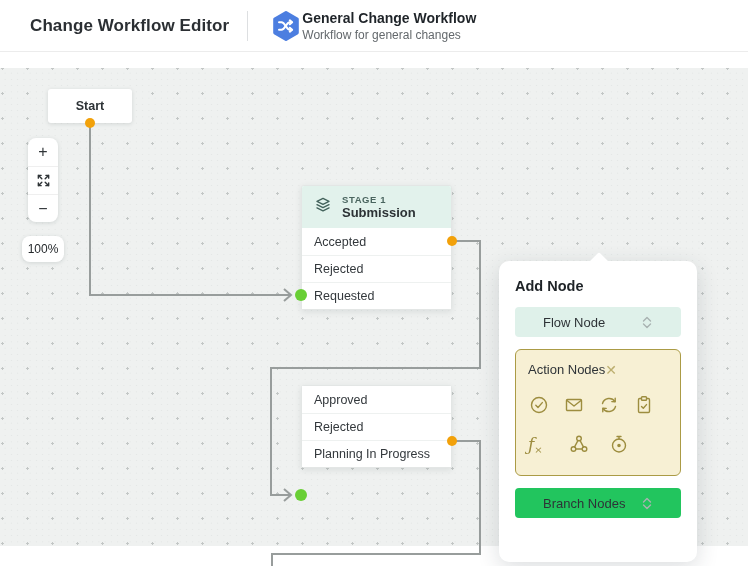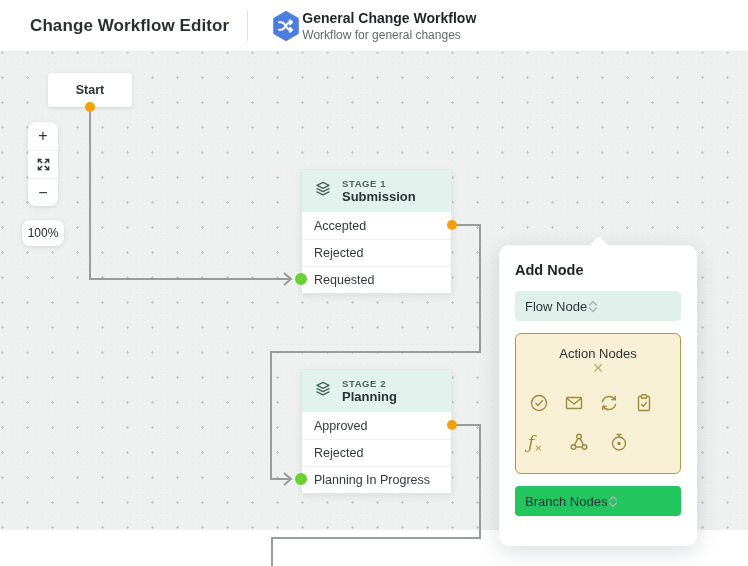--- a/index.html
+++ b/index.html
@@ -13,21 +13,21 @@
   }
   .page-title { font-size: 17px; font-weight: 700; color: #2b2f33; letter-spacing: .1px; }
   .header-divider { width: 1px; height: 30px; background: #dddfe1; margin: 0 22px 0 18px; }
   .wf-badge { display: flex; align-items: center; }
   .hex-icon { width: 32px; height: 32px; display: inline-flex; }
   .wf-meta .wf-name { font-size: 14px; font-weight: 700; color: #1f2429; }
   .wf-meta .wf-sub  { font-size: 12px; color: #63686c; margin-top: 2px; }
 
   
   .canvas {
-    position: absolute; top: 52px; left: 0; width: 748px; height: 478px;
+    position: absolute; top: 68px; left: 0; width: 748px; height: 478px;
     background-color: #eff1f0;
     background-image:
       radial-gradient(#c3c7c6 1.2px, transparent 1.3px),
       radial-gradient(#e1e4e3 0.8px, transparent 0.9px);
     background-size: 25px 25px, 6.25px 6.25px;
     background-position: 15px 13px, 2px 2px;
   }
   .wires { position: absolute; top: 0; left: 0; z-index: 4; pointer-events: none; }
 
   
@@ -84,33 +84,33 @@
     background: #fff; border-radius: 10px; box-shadow: 0 6px 22px rgba(40,50,60,.16);
     padding: 17px 16px 14px 16px;
   }
   .panel-notch {
     position: absolute; top: -6px; left: 93px; width: 14px; height: 14px;
     background: #fff; transform: rotate(45deg); border-radius: 2px;
   }
   .panel-title { font-size: 14.5px; font-weight: 700; color: #1e2327; margin-bottom: 13px; }
   .group-row {
     height: 30px; border-radius: 4px; display: flex; align-items: center;
-    padding: 0 10px; font-size: 13px; color: #2e3337;
+    justify-content: space-between; padding: 0 28px; font-size: 13px; color: #2e3337;
     margin-bottom: 12px; cursor: pointer;
   }
   .group-row.mint { background: #dff1ea; }
   .group-row.blue { background: #d8e8fb; }
   .group-row.lav  { background: #22c55e; margin-bottom: 0; }
   .chev { display: inline-flex; }
 
   .action-box {
     background: #f7f0d4; border: 1.5px solid #ab9b45; border-radius: 6px;
     padding: 12px 12px 14px 12px; margin-bottom: 12px;
   }
-  .action-head { display: flex; align-items: center; justify-content: flex-start; flex-direction: column; }
+  .action-head { display: flex; align-items: center; justify-content: flex-start; }
   .action-title { font-size: 13px; color: #2e3337; }
   .collapse-x { color: #bcae6e; font-size: 14px; cursor: pointer; line-height: 1; }
   .icon-grid-row { display: flex; margin-top: 17px; }
   .action-icon {
     width: 40px; display: flex; justify-content: flex-start; cursor: pointer;
     color: #9d8d3f;
   }
   .fx-glyph { font-family: "DejaVu Serif", serif; font-style: italic; font-size: 17px; color: #9d8d3f; line-height: 22px; }
   .fx-glyph .sub { font-size: 10px; font-style: normal; vertical-align: -3px; }
 </style>
@@ -189,33 +189,20 @@
         <div class="stage-badge">STAGE 1</div>
         <div class="stage-name">Submission</div>
       </div>
     </div>
     <div class="stage-row">Accepted</div>
     <div class="stage-row">Rejected</div>
     <div class="stage-row">Requested</div>
   </div>
 
   <div class="stage-node stage2">
-    <div class="stage-head">
-      <span>
-        <svg width="18" height="18" viewBox="0 0 17 17" stroke="#44635c" stroke-width="1.3" fill="none" stroke-linejoin="round" stroke-linecap="round">
-          <path d="M8.5 2.2 L14.2 5 L8.5 7.8 L2.8 5 Z"></path>
-          <path d="M2.8 8.2 L8.5 11 L14.2 8.2"></path>
-          <path d="M2.8 11.2 L8.5 14 L14.2 11.2"></path>
-        </svg>
-      </span>
-      <div>
-        <div class="stage-badge">STAGE 2</div>
-        <div class="stage-name">Planning</div>
-      </div>
-    </div>
     <div class="stage-row">Approved</div>
     <div class="stage-row">Rejected</div>
     <div class="stage-row">Planning In Progress</div>
   </div>
 
   <div class="panel">
     <div class="panel-notch"></div>
     <div class="panel-title">Add Node</div>
 
     <div class="group-row mint">

